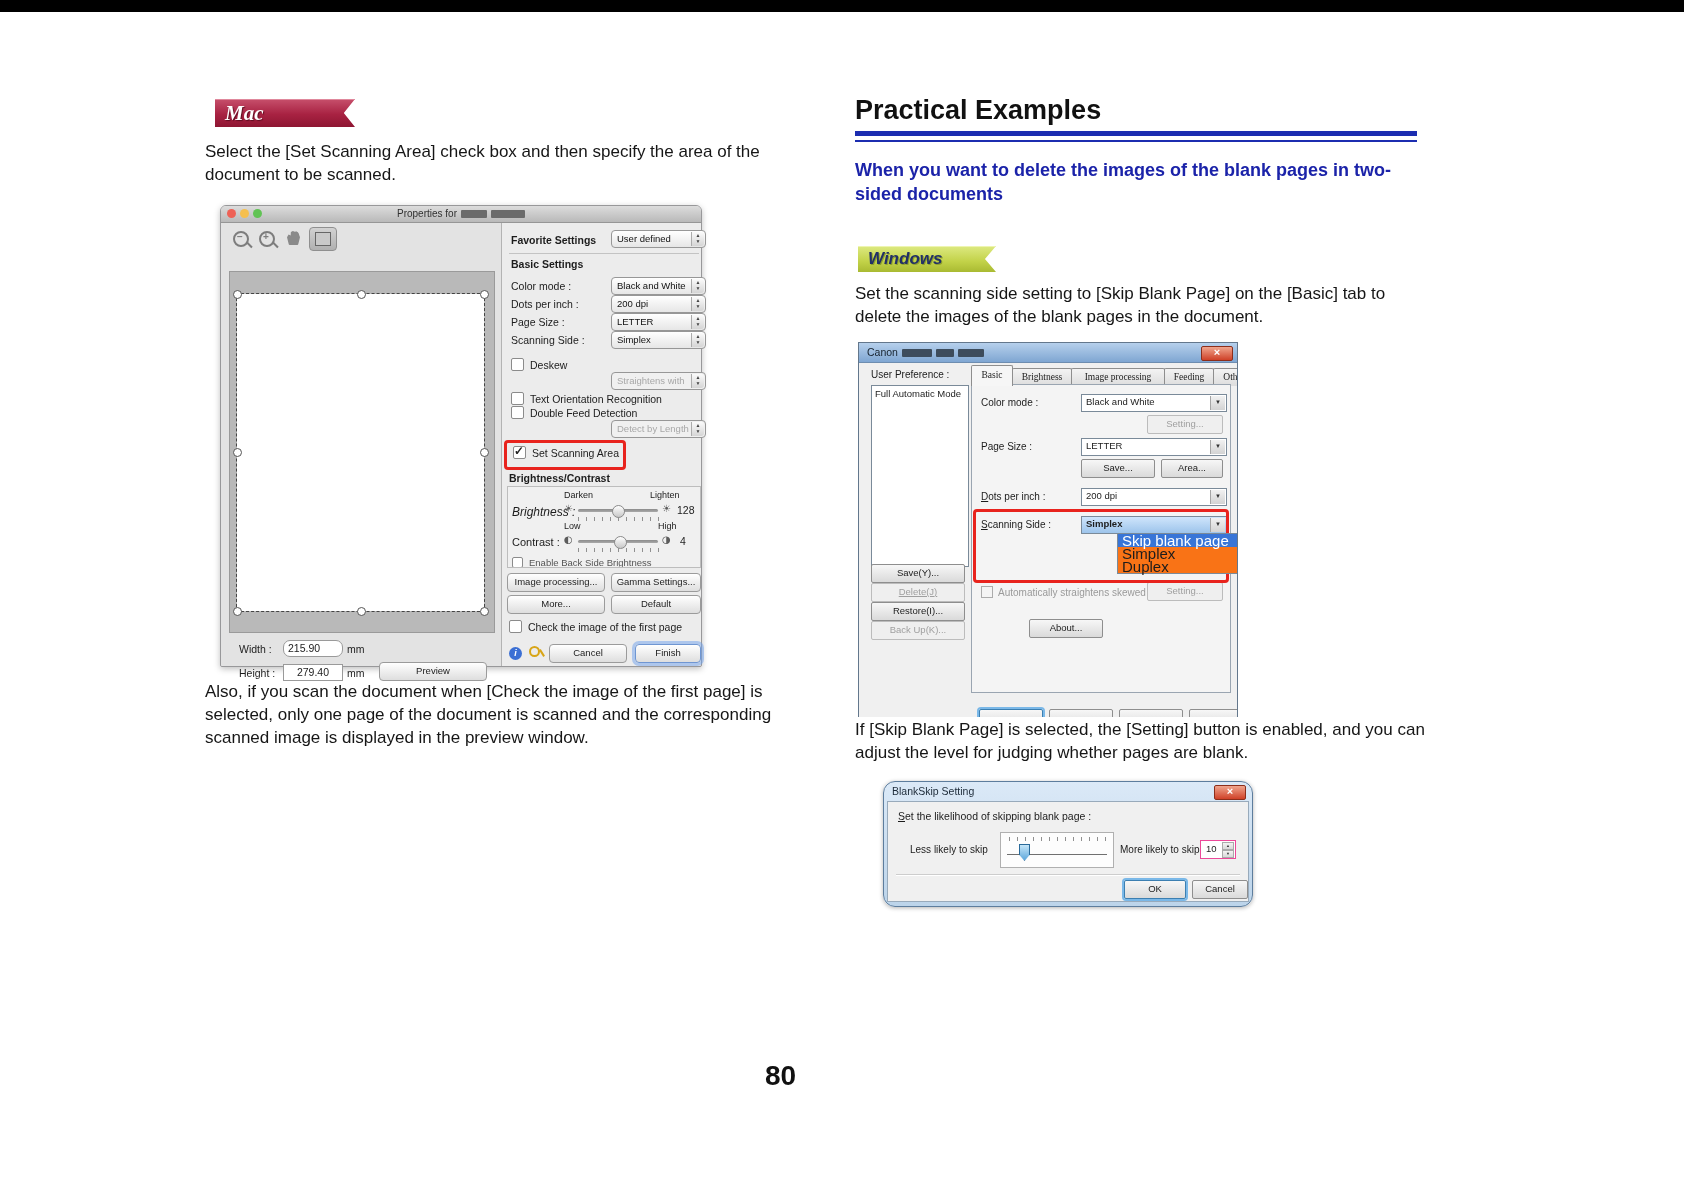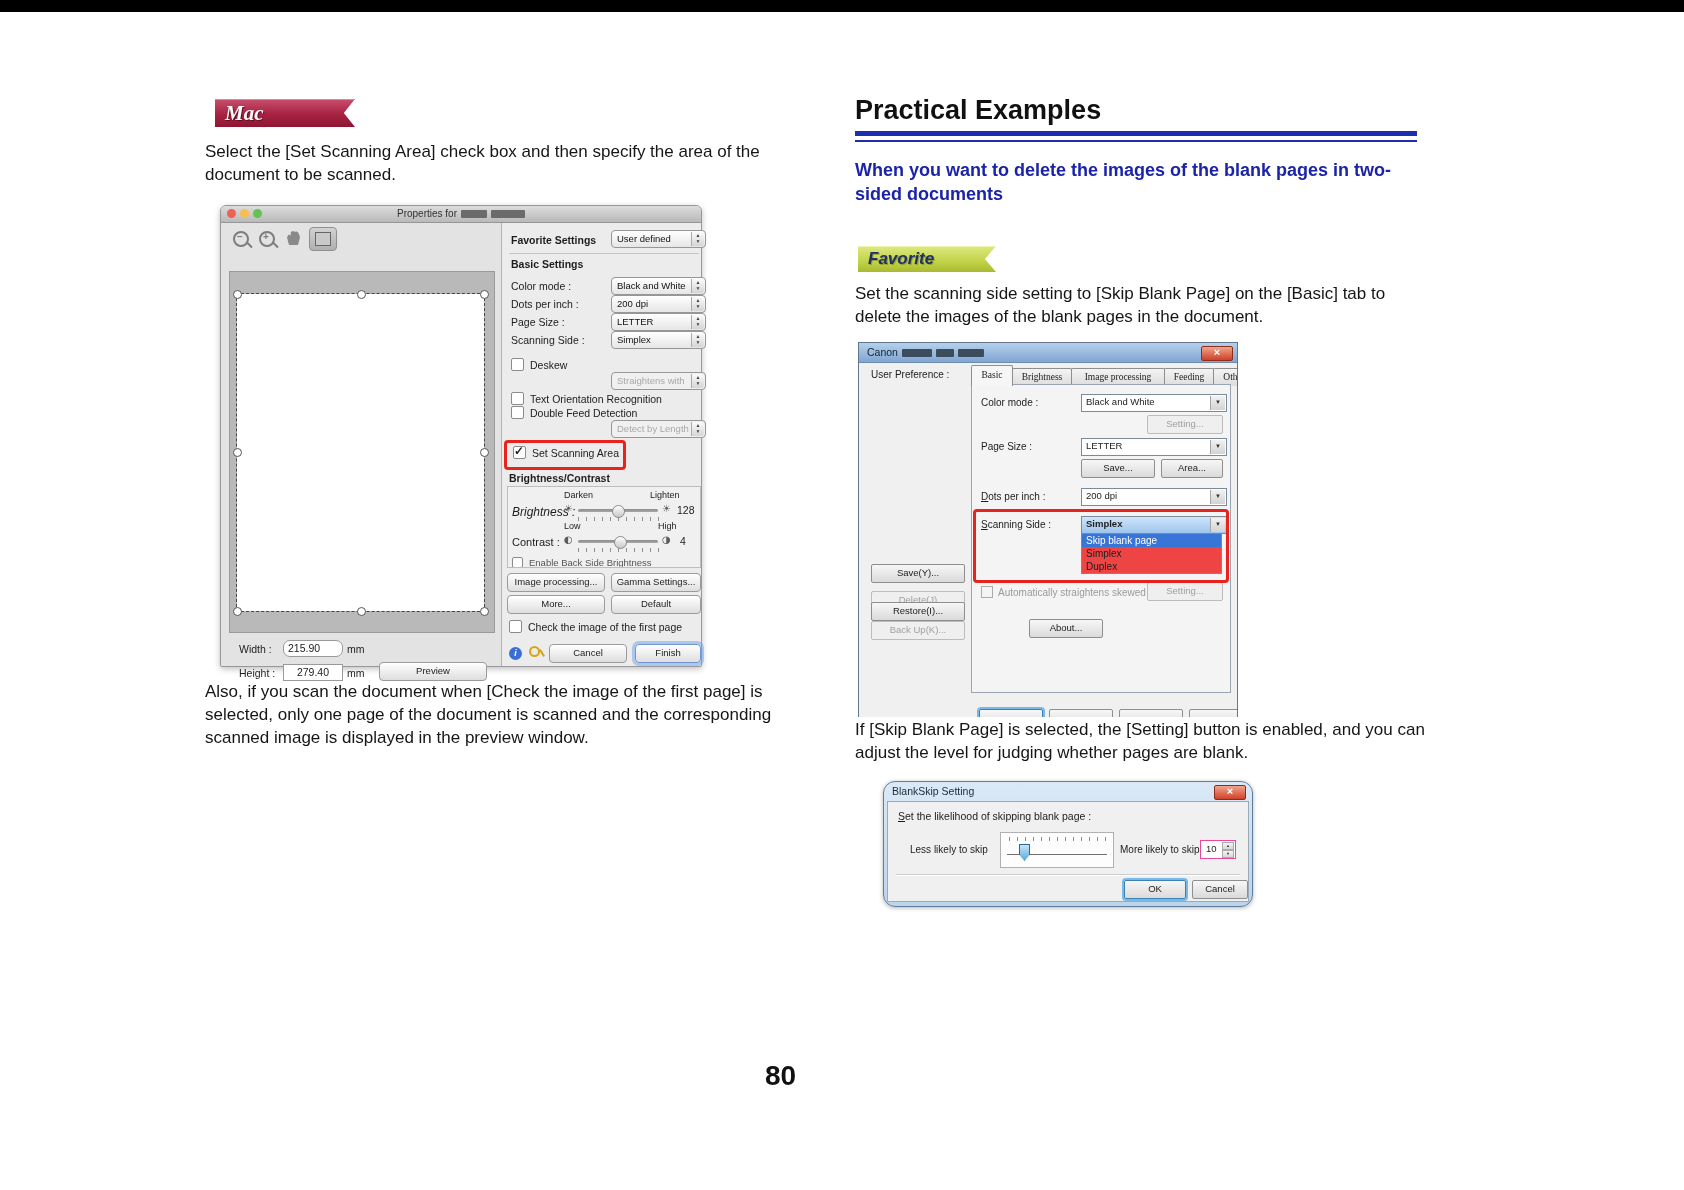--- a/index.html
+++ b/index.html
@@ -106,21 +106,21 @@
   .tab{height:17px;top:25px;background:linear-gradient(#f3f3f3,#dddddd);border:1px solid #8e8e8e;
        border-bottom:none;border-radius:2px 2px 0 0;font-size:9.5px;text-align:center;line-height:16px;font-family:Liberation Serif, serif;}
   .tab.active{background:#f6f6f6;height:20px;top:22px;z-index:3;line-height:19px;}
   .win-panel{border:1px solid #9aa5b1;background:#f4f4f4;z-index:1;}
   .win-combo{height:16px;background:#fff;border:1px solid #7a8a99;font-size:9.5px;
              line-height:14px;padding-left:4px;}
   .win-combo .wc-btn{position:absolute;right:1px;top:1px;bottom:1px;width:14px;
              background:linear-gradient(#f1f1f1,#d3d3d3);border-left:1px solid #a5a5a5;}
   .wc-btn::after{content:"▼";display:block;font-size:6px;line-height:13px;text-align:center;color:#333;}
   .win-combo.sel{background:linear-gradient(#cfe5fb,#9dc4eb);font-weight:bold;}
-  .open-list{background:#ef4444;border:1px solid #7a8a99;z-index:6;font-size:10px;}
+  .open-list{background:#f97316;border:1px solid #7a8a99;z-index:6;font-size:15px;margin-left:36px;}
   .open-item{height:13px;line-height:13px;padding-left:4px;}
   .open-item.sel{background:#3875d7;color:#fff;}
   .wcb{display:inline-block;width:10px;height:10px;background:#f4f4f4;border:1px solid #ababab;
        vertical-align:-2px;margin-right:5px;}
   .ufirst::first-letter{text-decoration:underline;}
 
   
   .aero{left:883px;top:781px;width:368px;height:124px;border:1px solid #5d7d9d;border-radius:12px;
         background:linear-gradient(#dbe9f7,#bcd4ea);box-shadow:0 1px 4px rgba(0,0,0,.3);
         font-size:10px;color:#1c1c1c;}
@@ -301,35 +301,38 @@
 
 <div class="abs para" style="left:205px;top:680px;width:585px;">Also, if you scan the document when [Check the image of the first page] is selected, only one page of the document is scanned and the corresponding scanned image is displayed in the preview window.</div>
 
 <div class="abs h1" style="left:855px;top:95px;">Practical Examples</div>
 <div class="abs rule-thick" style="left:855px;top:131px;width:562px;"></div>
 <div class="abs rule-thin" style="left:855px;top:140px;width:562px;"></div>
 
 <div class="abs h2" style="left:855px;top:158px;width:545px;">When you want to delete the images of the blank pages in two-sided documents</div>
 
 <div class="abs badge win-badge" style="left:858px;top:246px;width:128px;height:26px;">
-  <span>Favorite</span>
+  <span>Windows</span>
 </div>
 
 <div class="abs para" style="left:855px;top:282px;width:572px;">Set the scanning side setting to [Skip Blank Page] on the [Basic] tab to delete the images of the blank pages in the document.</div>
 
 <div class="abs win-dialog">
   <div class="abs win-titlebar">
     <span>Canon</span><span class="redact" style="width:30px;background:#3d4c5c;"></span><span class="redact" style="width:18px;background:#3d4c5c;"></span><span class="redact" style="width:26px;background:#3d4c5c;"></span>
     <div class="abs win-close" style="right:4px;top:3px;"></div>
   </div>
 
   <div class="abs win-label" style="left:12px;top:26px;">User Preference :</div>
+  <div class="abs win-list" style="left:12px;top:42px;width:90px;height:176px;">
+    <span>Full Automatic Mode</span>
+  </div>
 
   <div class="abs win-btn" style="left:12px;top:221px;width:92px;">Save(Y)...</div>
-  <div class="abs win-btn dis" style="left:12px;top:248px;width:92px;text-decoration:underline;">Delete(J)</div>
+  <div class="abs win-btn dis" style="left:12px;top:240px;width:92px;text-decoration:underline;">Delete(J)</div>
   <div class="abs win-btn" style="left:12px;top:259px;width:92px;">Restore(I)...</div>
   <div class="abs win-btn dis" style="left:12px;top:278px;width:92px;">Back Up(K)...</div>
 
   <div class="abs tab active" style="left:112px;width:40px;">Basic</div>
   <div class="abs tab" style="left:153px;width:58px;">Brightness</div>
   <div class="abs tab" style="left:212px;width:92px;">Image processing</div>
   <div class="abs tab" style="left:305px;width:48px;">Feeding</div>
   <div class="abs tab" style="left:354px;width:44px;">Others</div>
 
   <div class="abs win-panel" style="left:112px;top:41px;width:258px;height:307px;"></div>

